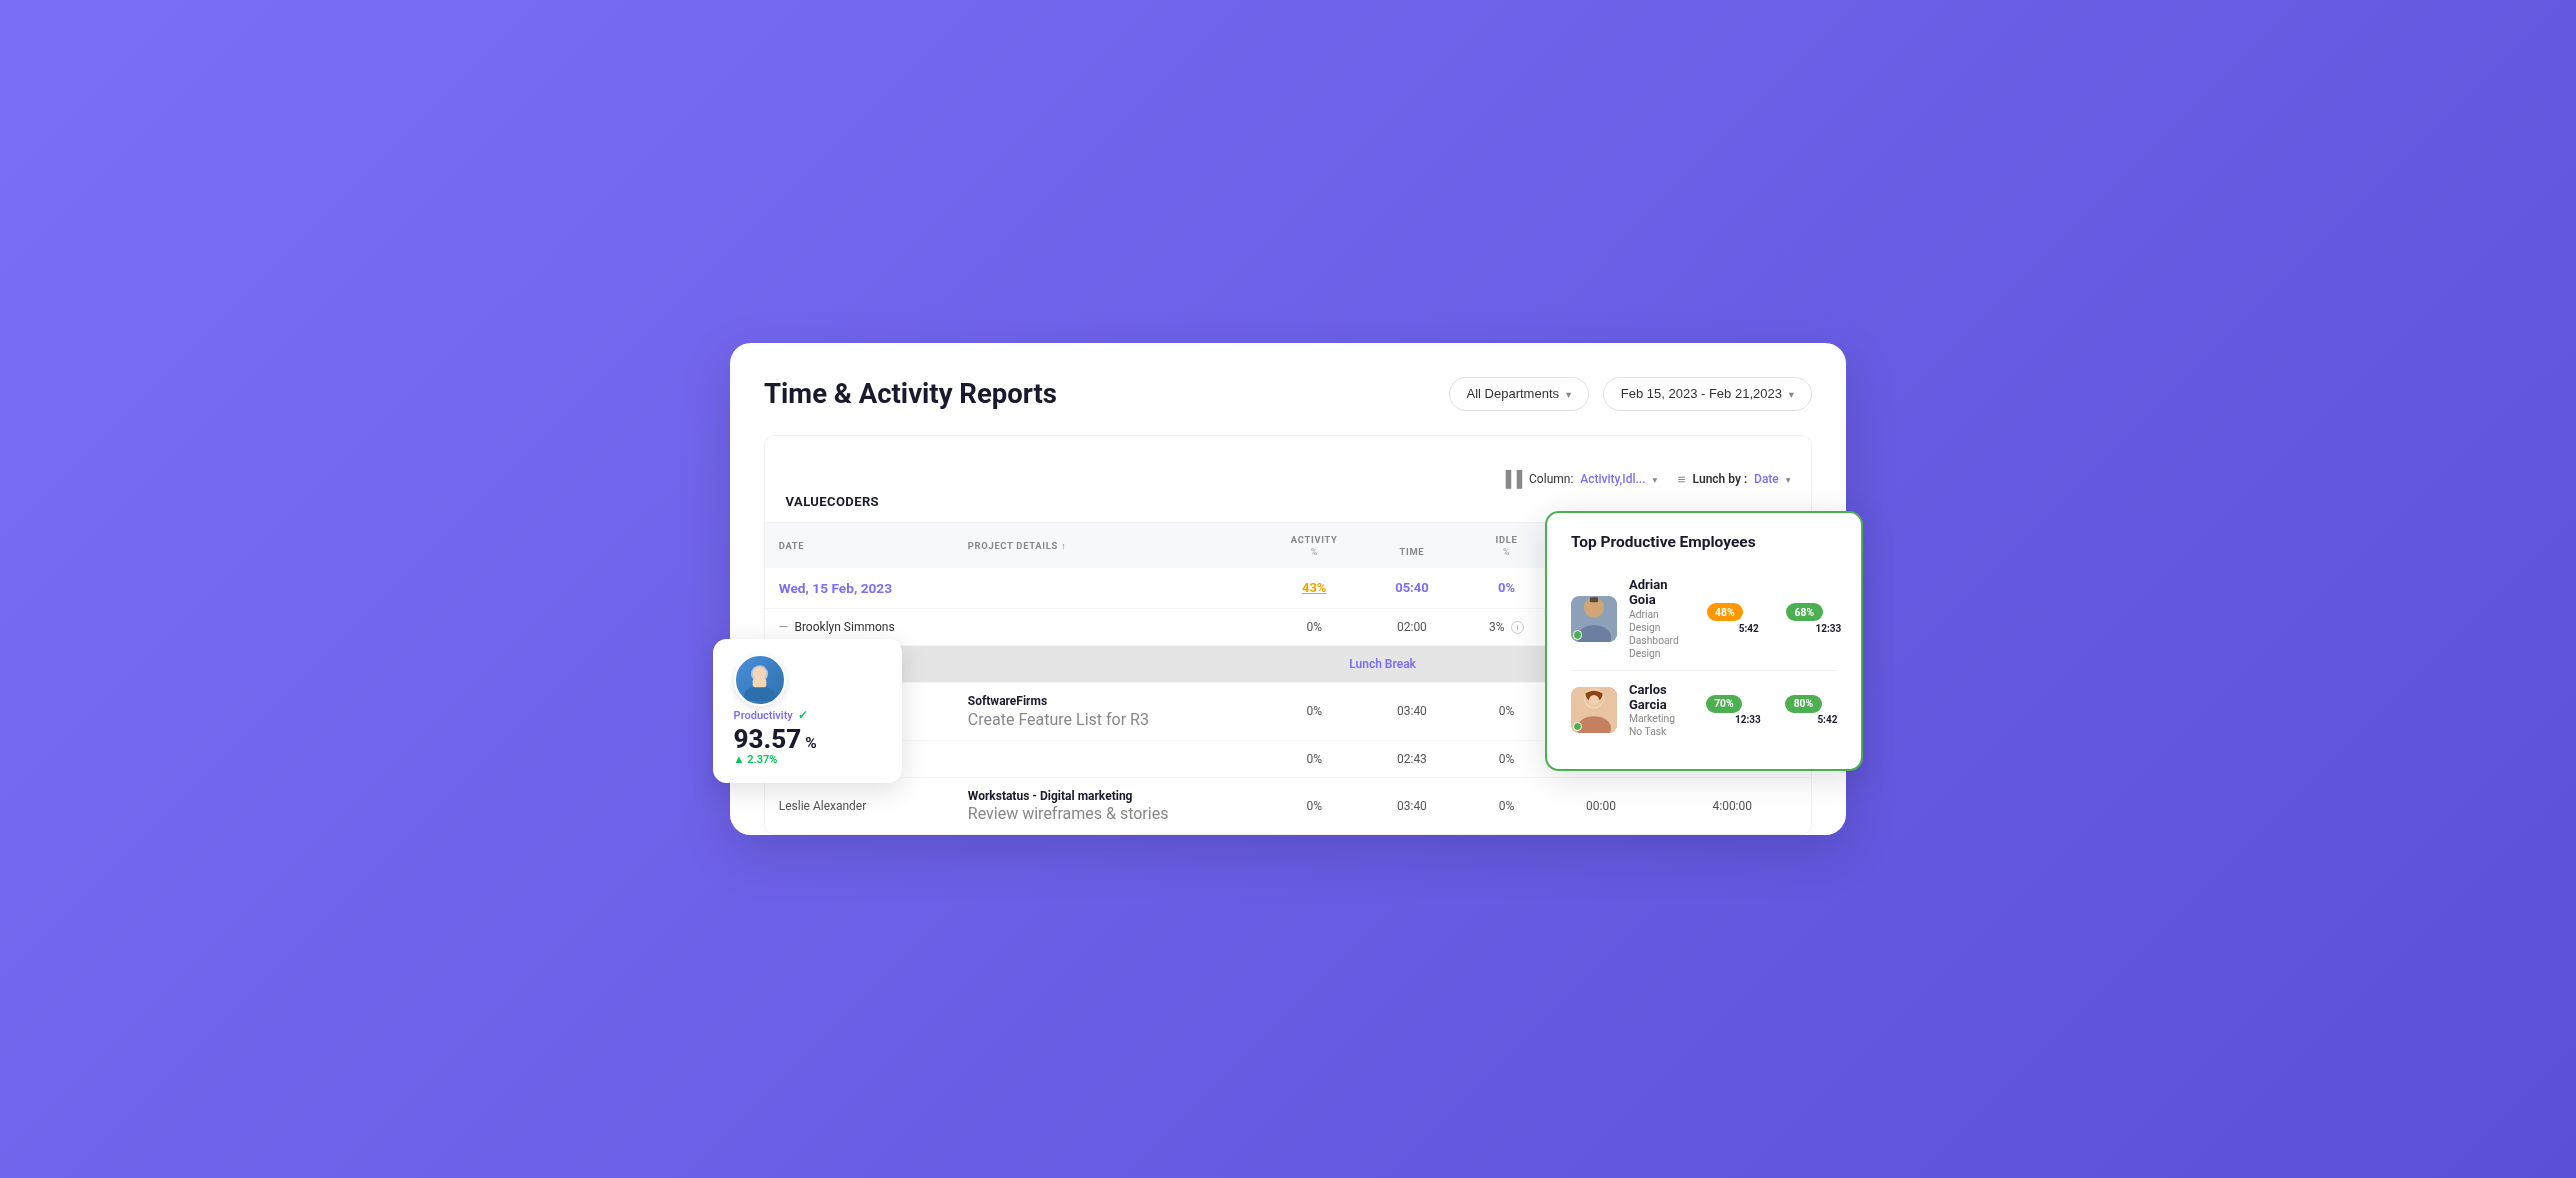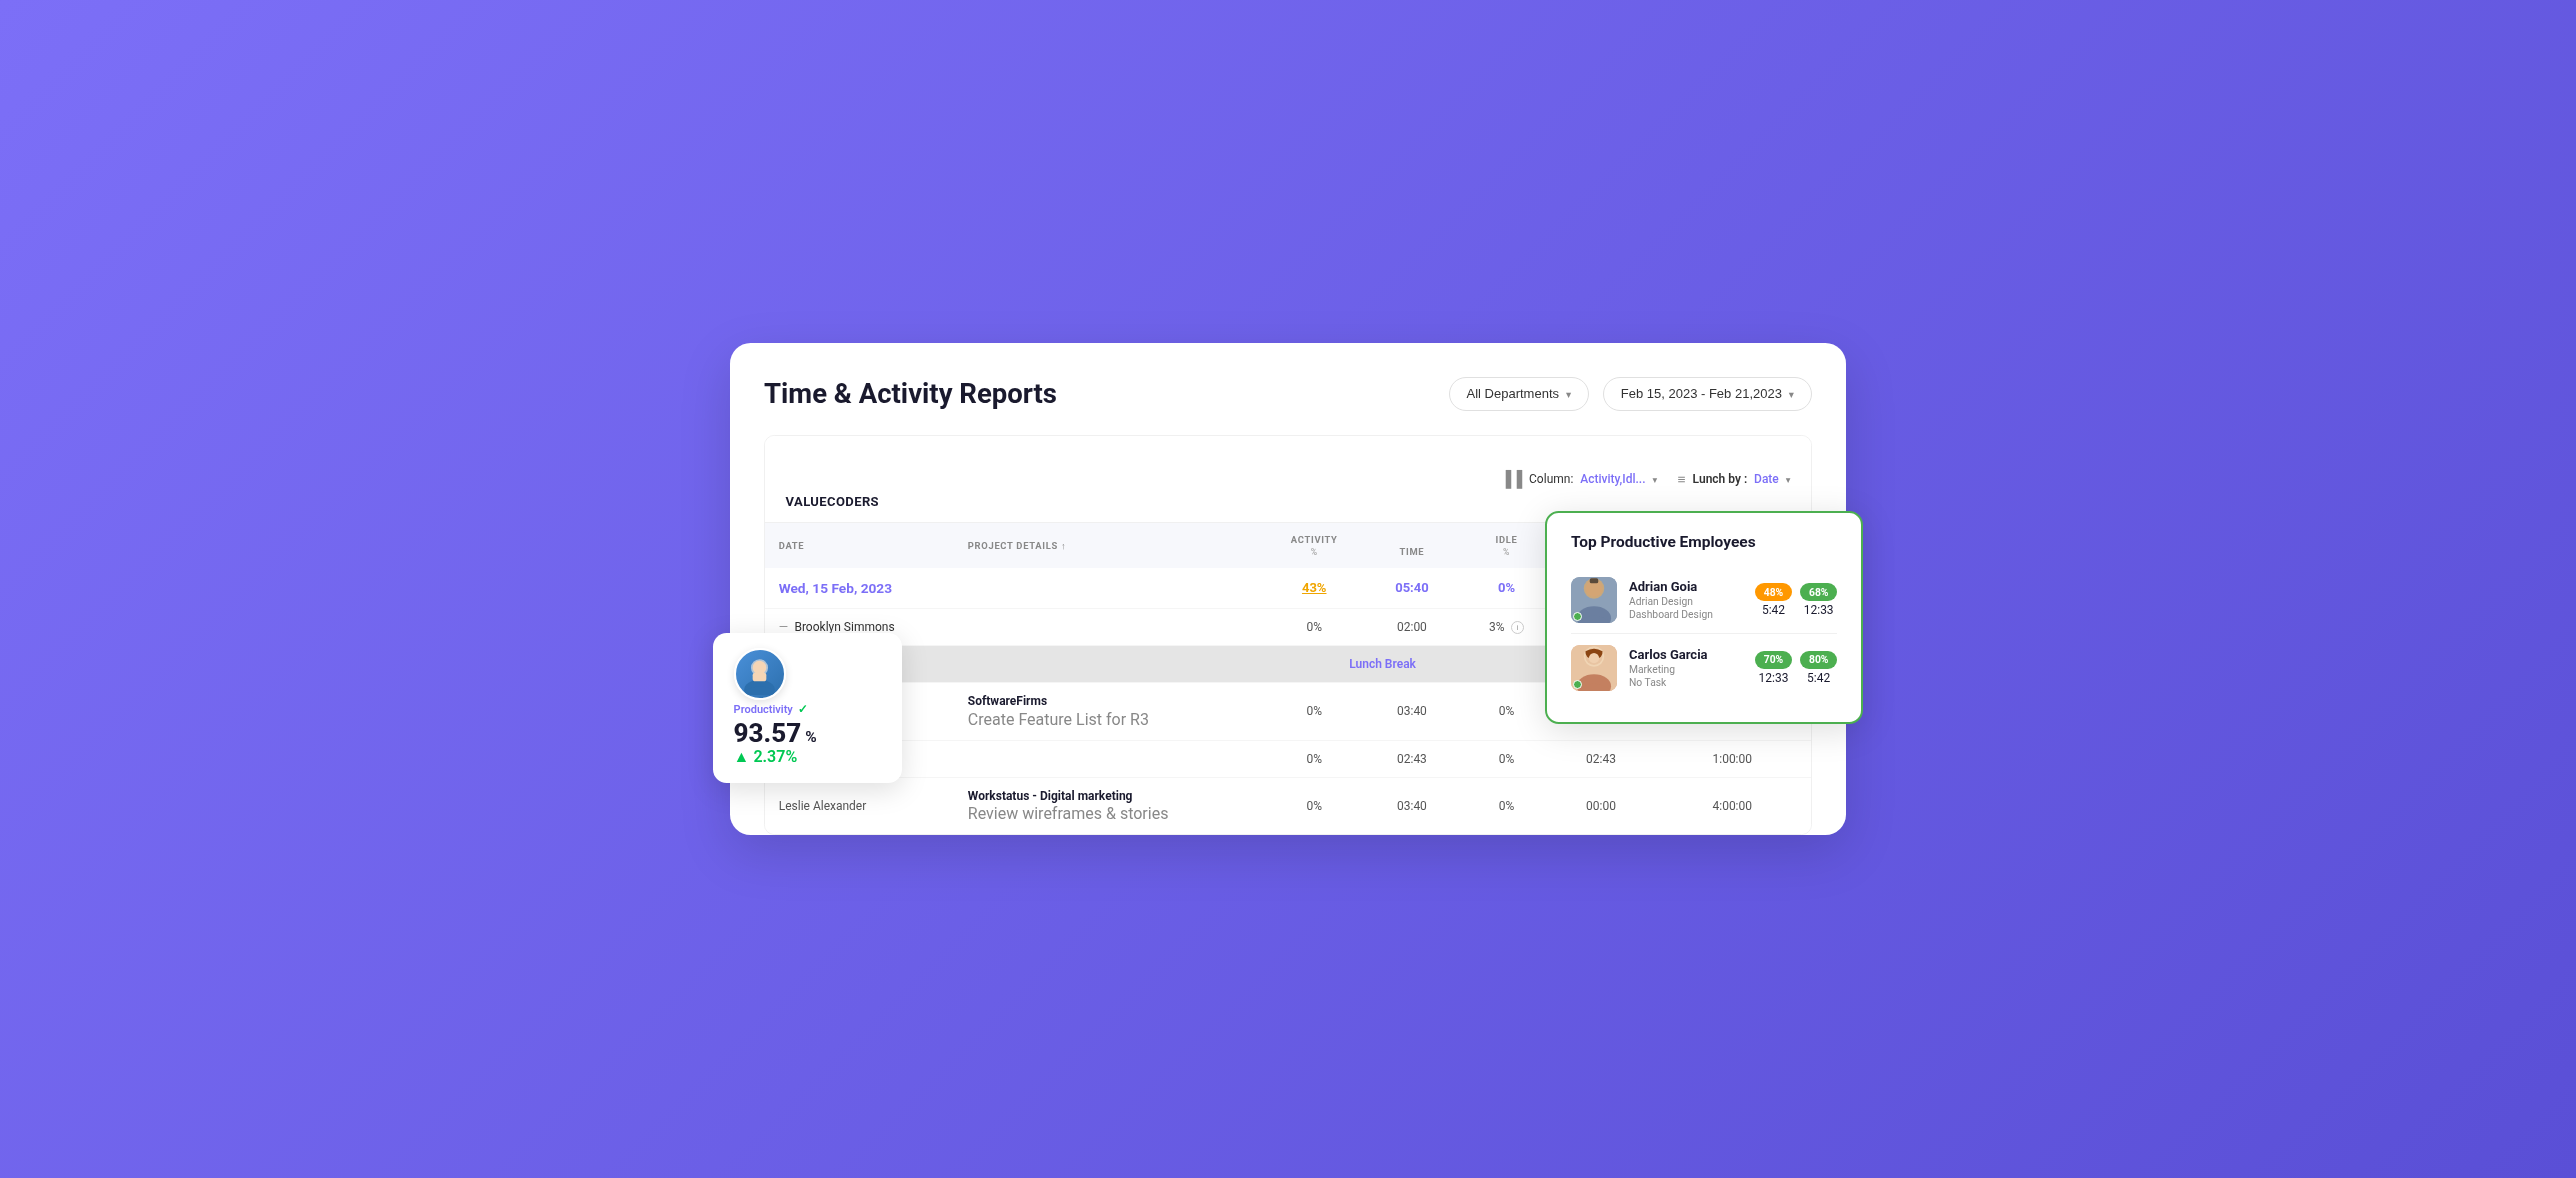--- a/index.html
+++ b/index.html
@@ -203,21 +203,21 @@
     }
     .widget-trend { color: #00c853; font-size: 12px; }
     .widget-value {
       font-size: 26px;
       font-weight: 800;
       color: #1a1a2e;
       line-height: 1;
     }
     .widget-value .pct-symbol { font-size: 15.5px; font-weight: 700; }
     .widget-change {
-      font-size: 16px;
+      font-size: 11px;
       color: #00c853;
       font-weight: 600;
       margin-top: 1.7px;
     }
 
     
     .top-employees-popup {
       position: absolute;
       right: -17px;
       top: 168px;
@@ -284,23 +284,24 @@
     .badge-pct {
       padding: 2.6px 8.6px;
       border-radius: 17px;
       font-size: 10.3px;
       font-weight: 700;
       color: #fff;
     }
     .badge-orange { background: #ff9800; }
     .badge-green { background: #4caf50; }
     .badge-time {
-      font-size: 12px;
-      font-weight: 400;
+      font-size: 10px;
+      font-weight: 700;
       color: #1a1a2e;
+      margin-left: 48px;
     }
 
     
     .person-male {
       background: linear-gradient(135deg, #8ca0b8, #6b7fa0);
     }
     .person-female {
       background: linear-gradient(135deg, #e8b89a, #d4956e);
     }
 

